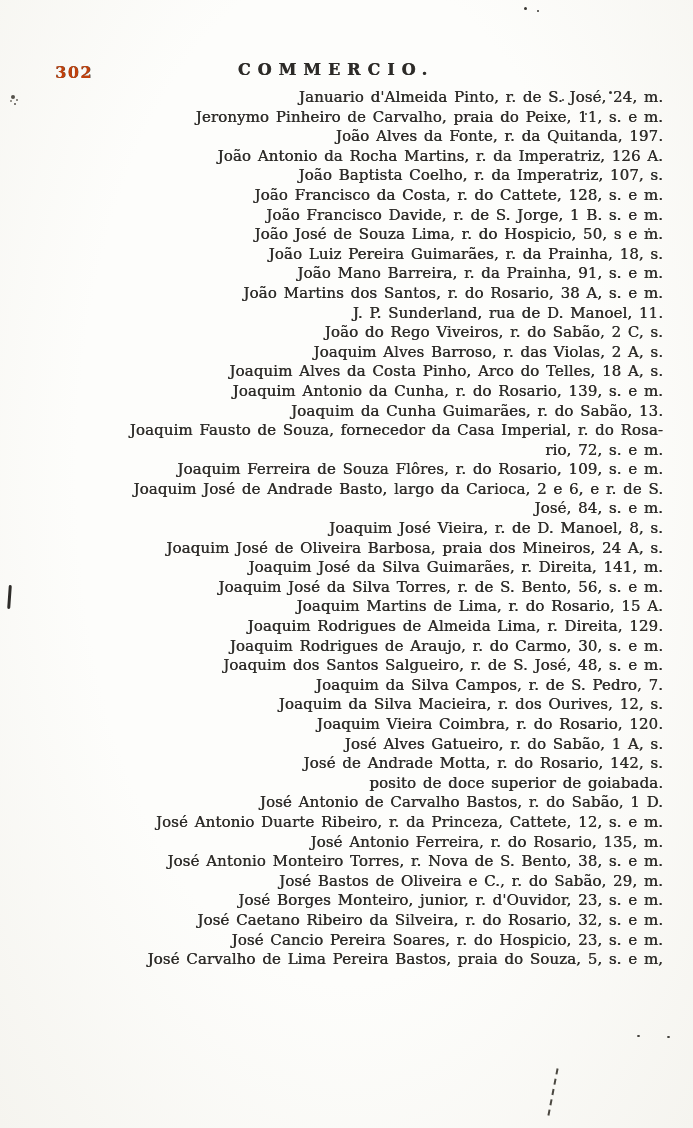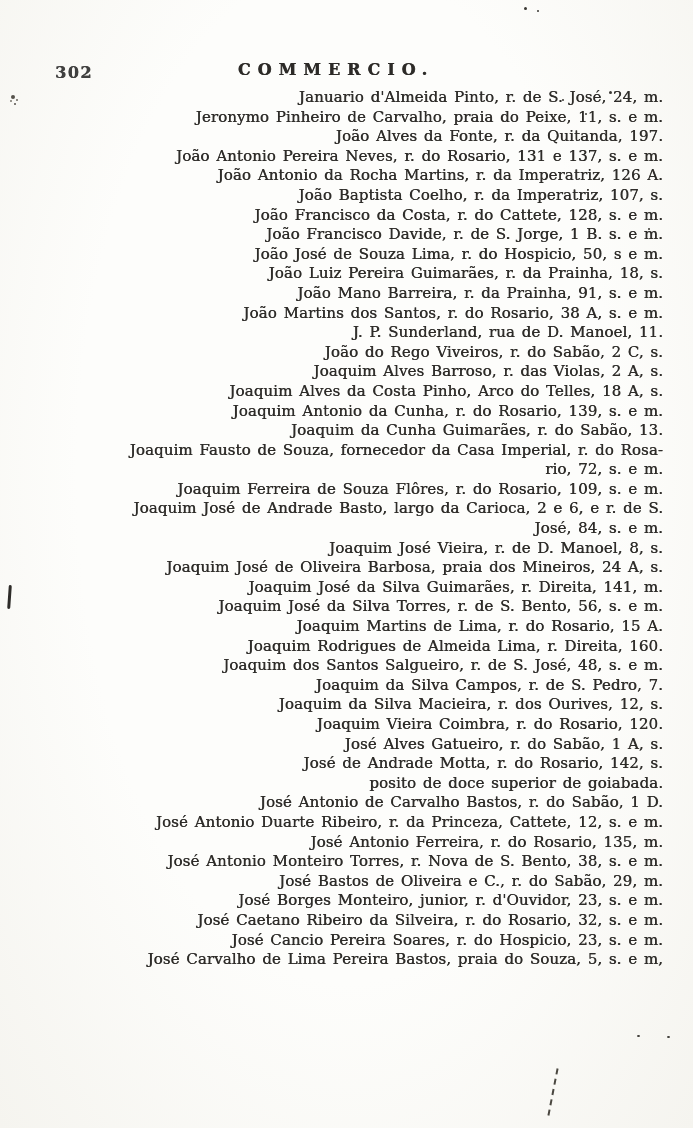--- a/index.html
+++ b/index.html
@@ -17,21 +17,21 @@
   .sheet {
     position: absolute;
     inset: 0;
   }
   .page-number {
     position: absolute;
     top: 63px;
     left: 55px;
     font-size: 16px;
     font-weight: bold;
-    color: #404040;
+    color: #c2410c;
     letter-spacing: 1.5px;
     text-shadow: 0.4px 0 0 rgba(44,42,39,0.85);
   }
   .running-title {
     position: absolute;
     top: 60px;
     left: 0;
     width: 672px;
     text-align: center;
     font-size: 16px;
@@ -103,21 +103,20 @@
 <div class="sheet">
 
   <span class="page-number">302</span>
 
   <span class="running-title">COMMERCIO.</span>
 
   <div class="entries" id="entries">
       <div class="line">Januario d'Almeida Pinto, r. de S. José, 24, m.</div>
       <div class="line">Jeronymo Pinheiro de Carvalho, praia do Peixe, 11, s. e m.</div>
       <div class="line">João Alves da Fonte, r. da Quitanda, 197.</div>
-      <div class="line">João Antonio Pereira Neves, r. do Rosario, 131 e 137, s. e m.</div>
       <div class="line">João Antonio da Rocha Martins, r. da Imperatriz, 126 A.</div>
       <div class="line">João Baptista Coelho, r. da Imperatriz, 107, s.</div>
       <div class="line">João Francisco da Costa, r. do Cattete, 128, s. e m.</div>
       <div class="line">João Francisco Davide, r. de S. Jorge, 1 B. s. e m.</div>
       <div class="line">João José de Souza Lima, r. do Hospicio, 50, s e m.</div>
       <div class="line">João Luiz Pereira Guimarães, r. da Prainha, 18, s.</div>
       <div class="line">João Mano Barreira, r. da Prainha, 91, s. e m.</div>
       <div class="line">João Martins dos Santos, r. do Rosario, 38 A, s. e m.</div>
       <div class="line">J. P. Sunderland, rua de D. Manoel, 11.</div>
       <div class="line">João do Rego Viveiros, r. do Sabão, 2 C, s.</div>
@@ -128,21 +127,22 @@
       <div class="line">Joaquim Fausto de Souza, fornecedor da Casa Imperial, r. do Rosa-</div>
       <div class="line cont">rio, 72, s. e m.</div>
       <div class="line">Joaquim Ferreira de Souza Flôres, r. do Rosario, 109, s. e m.</div>
       <div class="line">Joaquim José de Andrade Basto, largo da Carioca, 2 e 6, e r. de S.</div>
       <div class="line cont">José, 84, s. e m.</div>
       <div class="line">Joaquim José Vieira, r. de D. Manoel, 8, s.</div>
       <div class="line">Joaquim José de Oliveira Barbosa, praia dos Mineiros, 24 A, s.</div>
       <div class="line">Joaquim José da Silva Guimarães, r. Direita, 141, m.</div>
       <div class="line">Joaquim José da Silva Torres, r. de S. Bento, 56, s. e m.</div>
       <div class="line">Joaquim Martins de Lima, r. do Rosario, 15 A.</div>
-      <div class="line">Joaquim Rodrigues de Almeida Lima, r. Direita, 160.</div>
+      <div class="line">Joaquim Rodrigues de Almeida Lima, r. Direita, 129.</div>
+      <div class="line">Joaquim Rodrigues de Araujo, r. do Carmo, 30, s. e m.</div>
       <div class="line">Joaquim dos Santos Salgueiro, r. de S. José, 48, s. e m.</div>
       <div class="line">Joaquim da Silva Campos, r. de S. Pedro, 7.</div>
       <div class="line">Joaquim da Silva Macieira, r. dos Ourives, 12, s.</div>
       <div class="line">Joaquim Vieira Coimbra, r. do Rosario, 120.</div>
       <div class="line">José Alves Gatueiro, r. do Sabão, 1 A, s.</div>
       <div class="line">José de Andrade Motta, r. do Rosario, 142, s.</div>
       <div class="line cont">posito de doce superior de goiabada.</div>
       <div class="line">José Antonio de Carvalho Bastos, r. do Sabão, 1 D.</div>
       <div class="line">José Antonio Duarte Ribeiro, r. da Princeza, Cattete, 12, s. e m.</div>
       <div class="line">José Antonio Ferreira, r. do Rosario, 135, m.</div>

